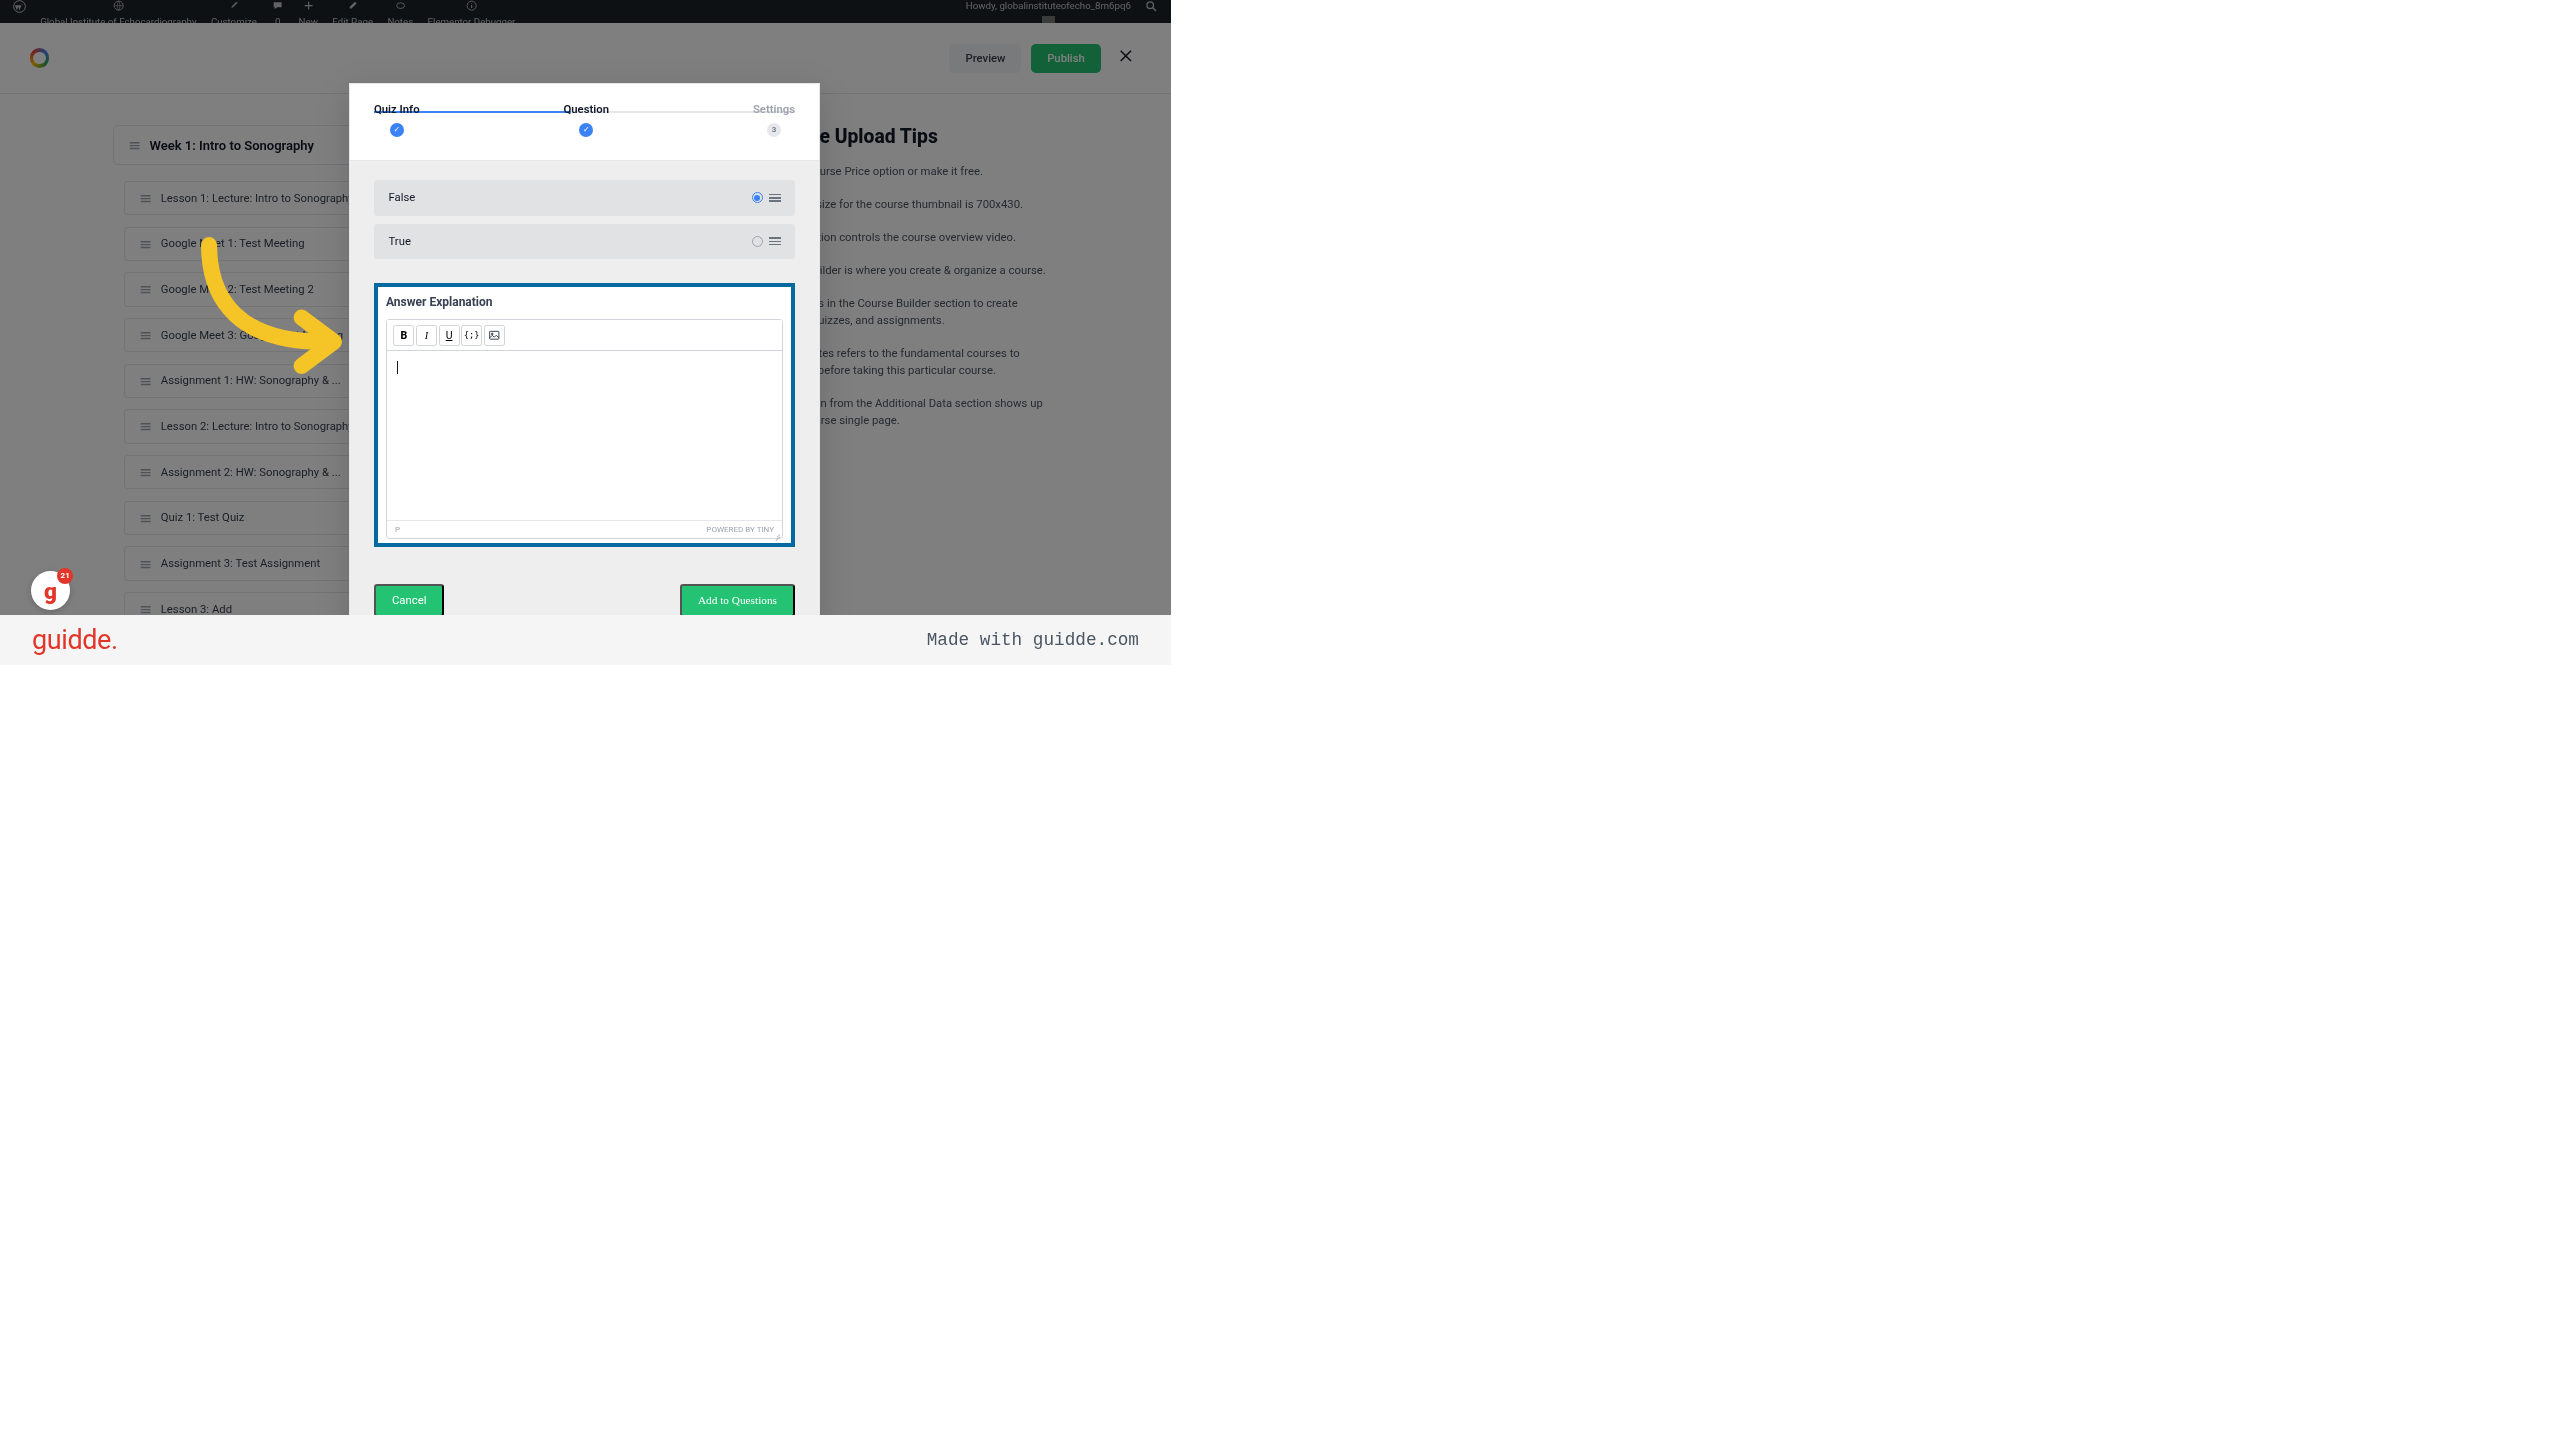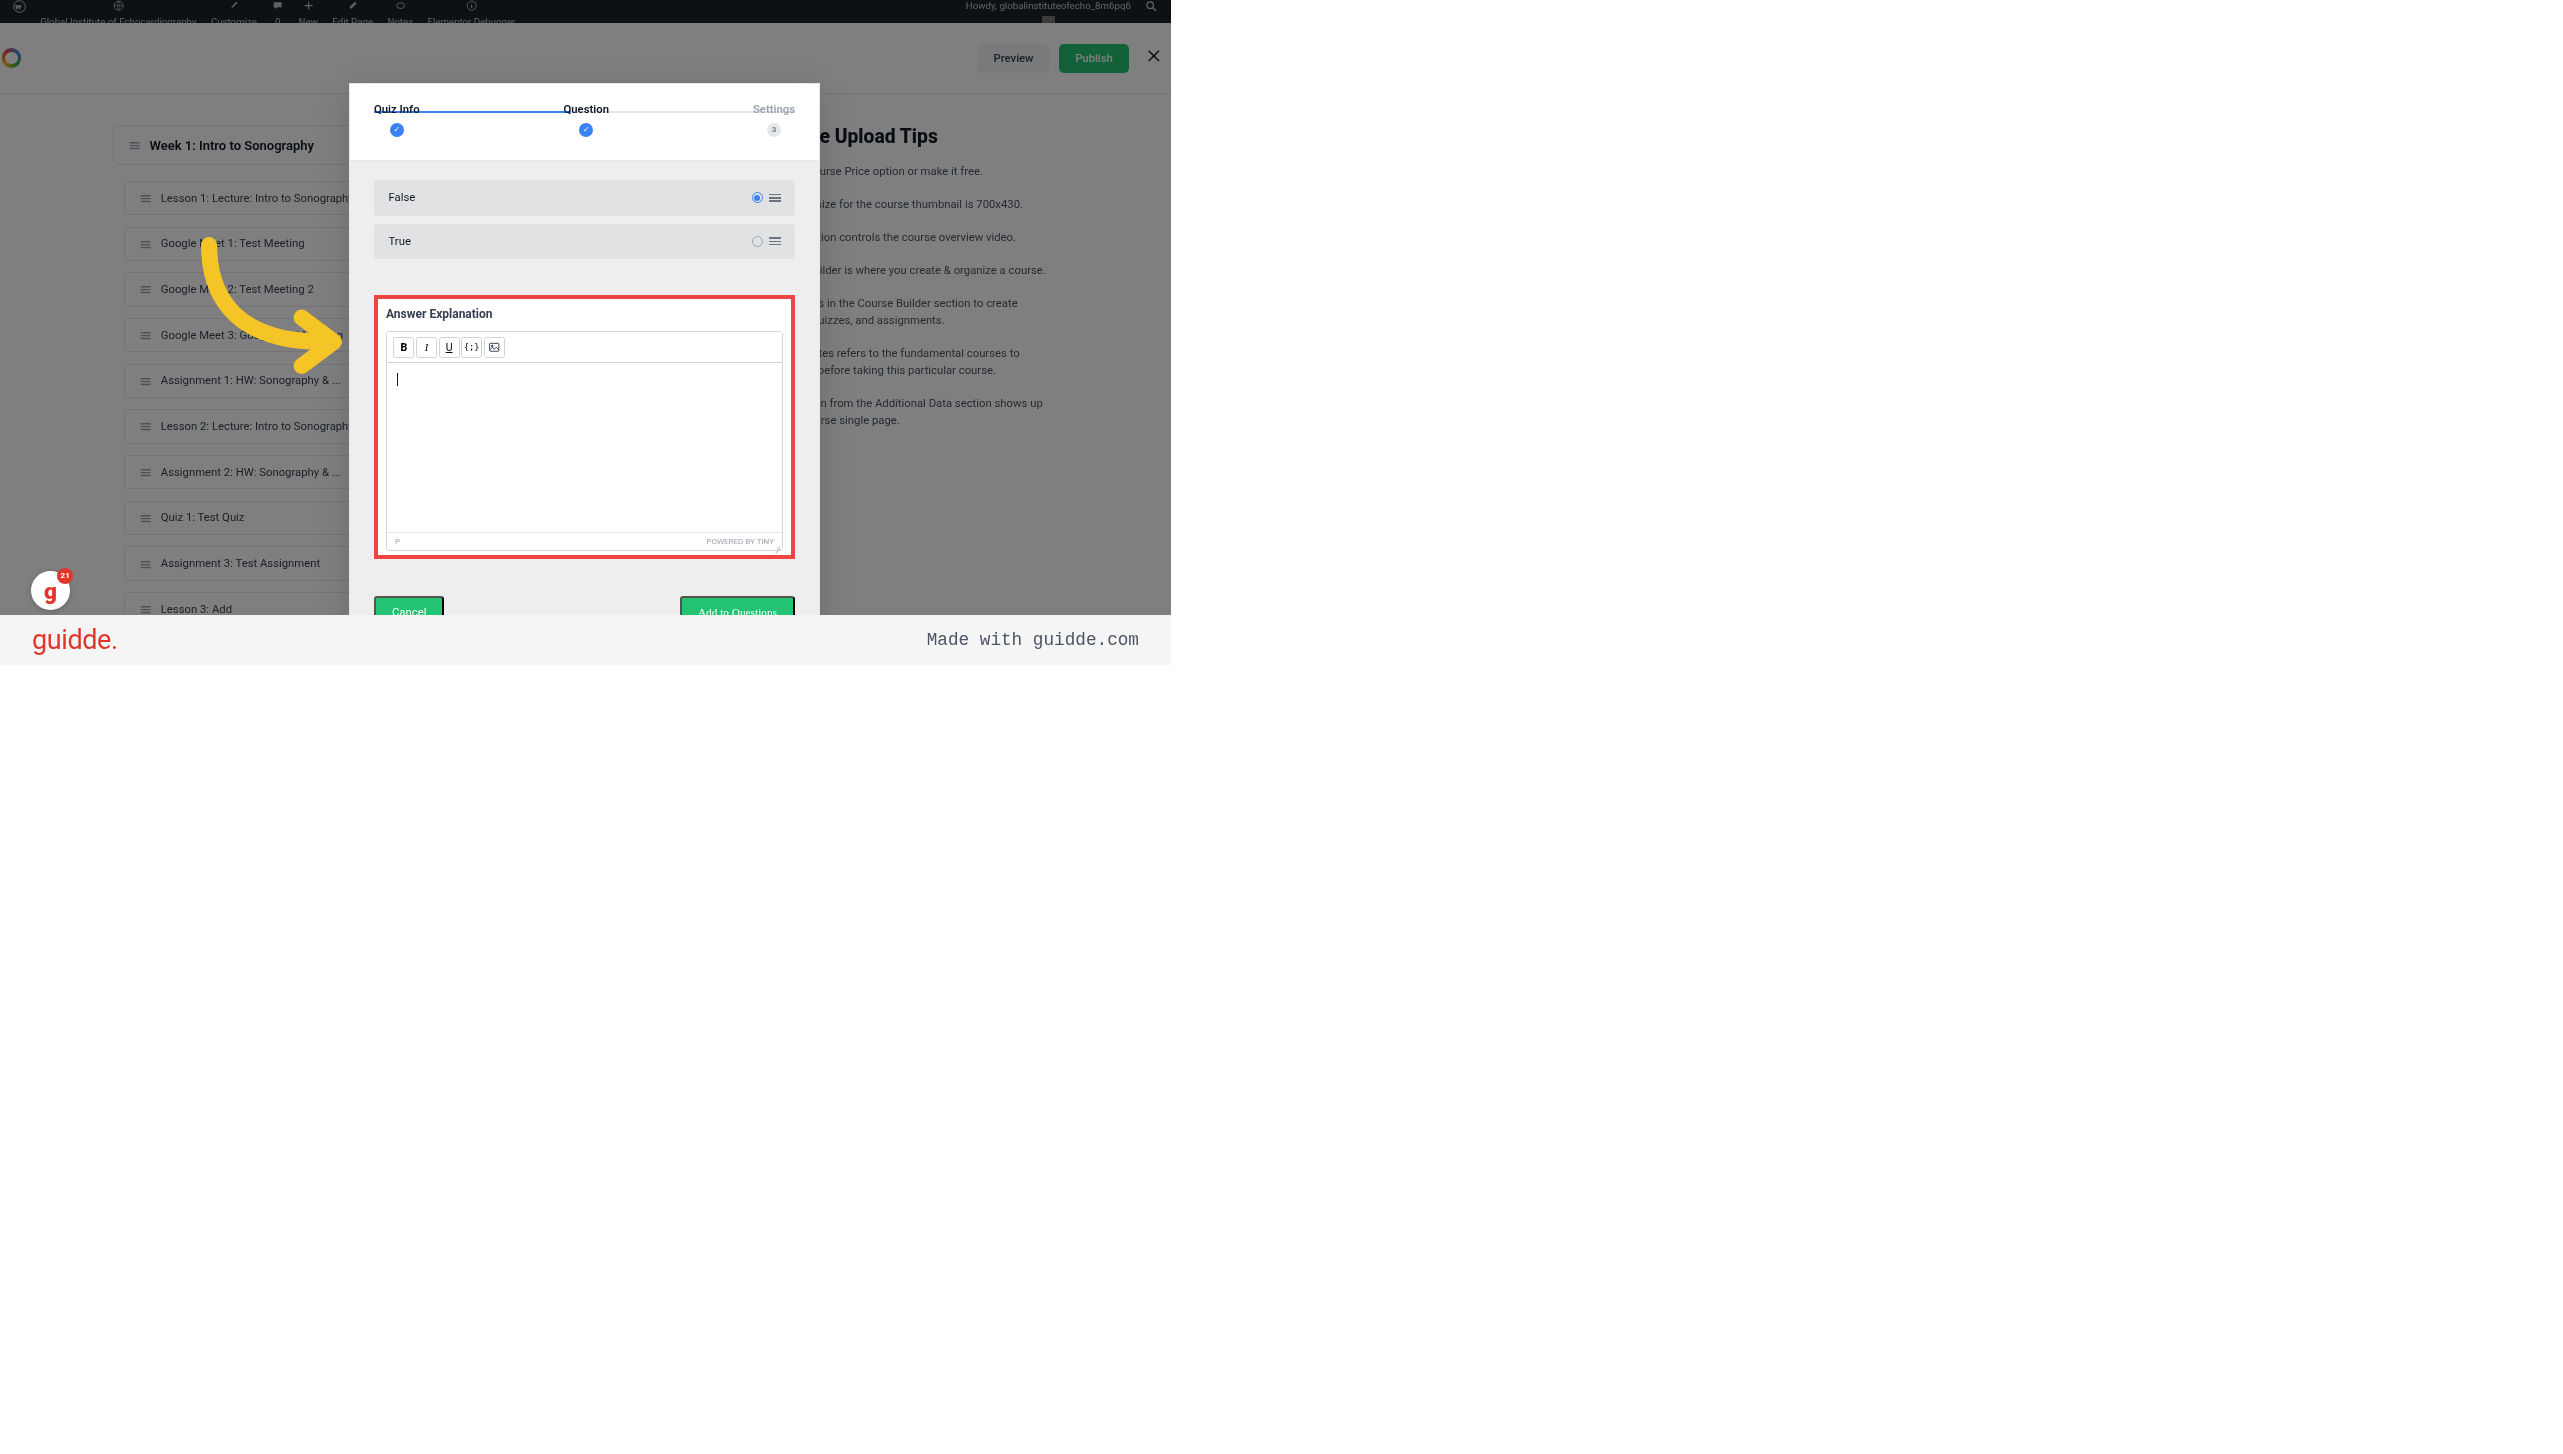--- a/index.html
+++ b/index.html
@@ -6,21 +6,21 @@
 body { width: 1171px; height: 665px; overflow: hidden; background: #fff; position: relative; }
 
 
 .wp-admin-bar { background: #1d2327; color: #c3c4c7; height: 23px; display: flex; align-items: center; justify-content: space-between; padding: 0 6.4px; font-size: 9.7px; }
 .wp-left, .wp-right { display: flex; align-items: center; gap: 1.6px; }
 .wp-item { display: flex; align-items: center; gap: 4.8px; padding: 0 6.4px; height: 23px; cursor: pointer; flex-direction: column; }
 .wp-icon { width: 13px; height: 13px; display: flex; align-items: center; justify-content: center; }
 .wp-avatar { width: 13px; height: 13px; background: #767676; }
 
 
-.topbar { background: #fff; height: 71px; border-bottom: 0.8px solid #e5e7eb; display: flex; align-items: center; justify-content: space-between; padding: 0 2px; }
+.topbar { background: #fff; height: 71px; border-bottom: 0.8px solid #e5e7eb; display: flex; align-items: center; justify-content: space-between; padding: 0 30px; }
 .logo { width: 19.3px; height: 19.3px; border-radius: 50%; background: conic-gradient(from 45deg, #4285f4, #34a853, #fbbc05, #ea4335, #4285f4); position: relative; }
 .logo::after { content: ''; position: absolute; inset: 3.2px; background: #fff; border-radius: 50%; }
 .topbar-right { display: flex; align-items: center; gap: 9.7px; }
 .btn { padding: 8px 16px; border-radius: 4.8px; font-size: 11.3px; font-weight: 500; cursor: pointer; border: none; }
 .btn-preview { background: #f3f4f6; color: #374151; }
 .btn-publish { background: #24c373; color: #fff; }
 .close-x { font-size: 19.3px; font-weight: 300; cursor: pointer; padding: 0 6.4px; }
 
 
 .main-area { position: absolute; top: 83px; left: 0; right: 0; bottom: 0; background: #fff; padding: 19.3px 113px; display: flex; gap: 26px; }
@@ -54,21 +54,21 @@
 .tf-option { background: #e1e2e4; border-radius: 3.2px; padding: 11.3px 14.5px; display: flex; align-items: center; justify-content: space-between; margin-bottom: 8px; }
 .tf-label { font-size: 11.3px; color: #111827; }
 .tf-right { display: flex; align-items: center; gap: 6.4px; }
 .radio { width: 11.3px; height: 11.3px; border: 1.6px solid #9ca3af; border-radius: 50%; }
 .radio.checked { border-color: #3b82f6; position: relative; }
 .radio.checked::after { content: ''; position: absolute; inset: 1.6px; background: #3b82f6; border-radius: 50%; }
 .lines-icon { width: 11.3px; height: 8px; display: flex; flex-direction: column; justify-content: space-between; }
 .lines-icon span { display: block; height: 1.6px; background: #6b7280; }
 
 
-.highlight-box { border: 4px solid #ef4444; background: #fff; padding: 8px 8px 3.2px; margin-top: 36px; }
+.highlight-box { border: 4px solid #0369a1; background: #fff; padding: 8px 8px 3.2px; margin-top: 24px; }
 .editor-title { font-size: 12px; font-weight: 700; color: #374151; margin-bottom: 9.7px; }
 .editor-wrap { border: 0.8px solid #d1d5db; border-radius: 3.2px; }
 .editor-toolbar { border-bottom: 0.8px solid #d1d5db; padding: 4.8px 6.4px; display: flex; gap: 1.6px; background: #fff; }
 .tb-btn { width: 21px; height: 21px; border: 0.8px solid #d1d5db; border-radius: 2.4px; display: flex; align-items: center; justify-content: center; font-size: 10.5px; cursor: pointer; background: #fff; }
 .tb-btn.bold { font-weight: 800; }
 .tb-btn.italic { font-style: italic; font-family: Georgia, serif; }
 .tb-btn.underline { text-decoration: underline; }
 .tb-btn.code { font-family: monospace; font-size: 8.8px; }
 .editor-content { min-height: 169px; padding: 9.7px; font-size: 11.3px; color: #111827; position: relative; }
 .cursor-line { display: inline-block; width: 0.8px; height: 13px; background: #111827; }

